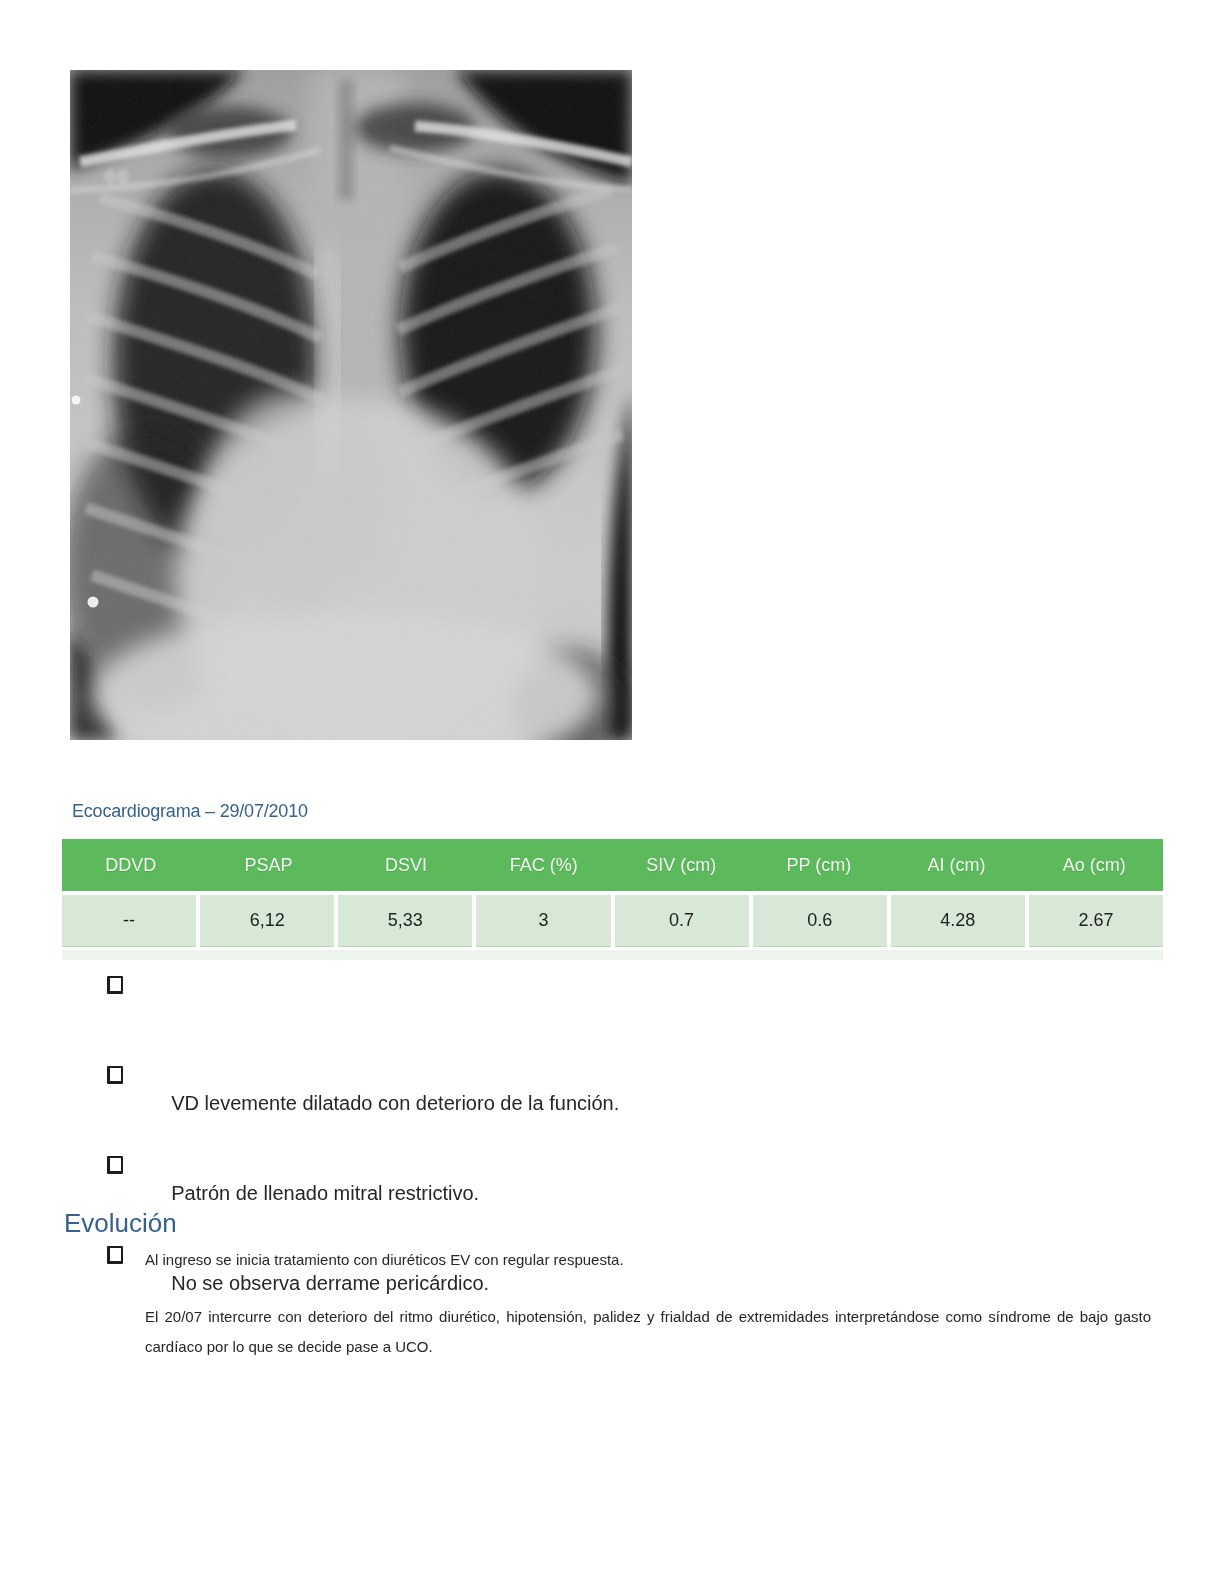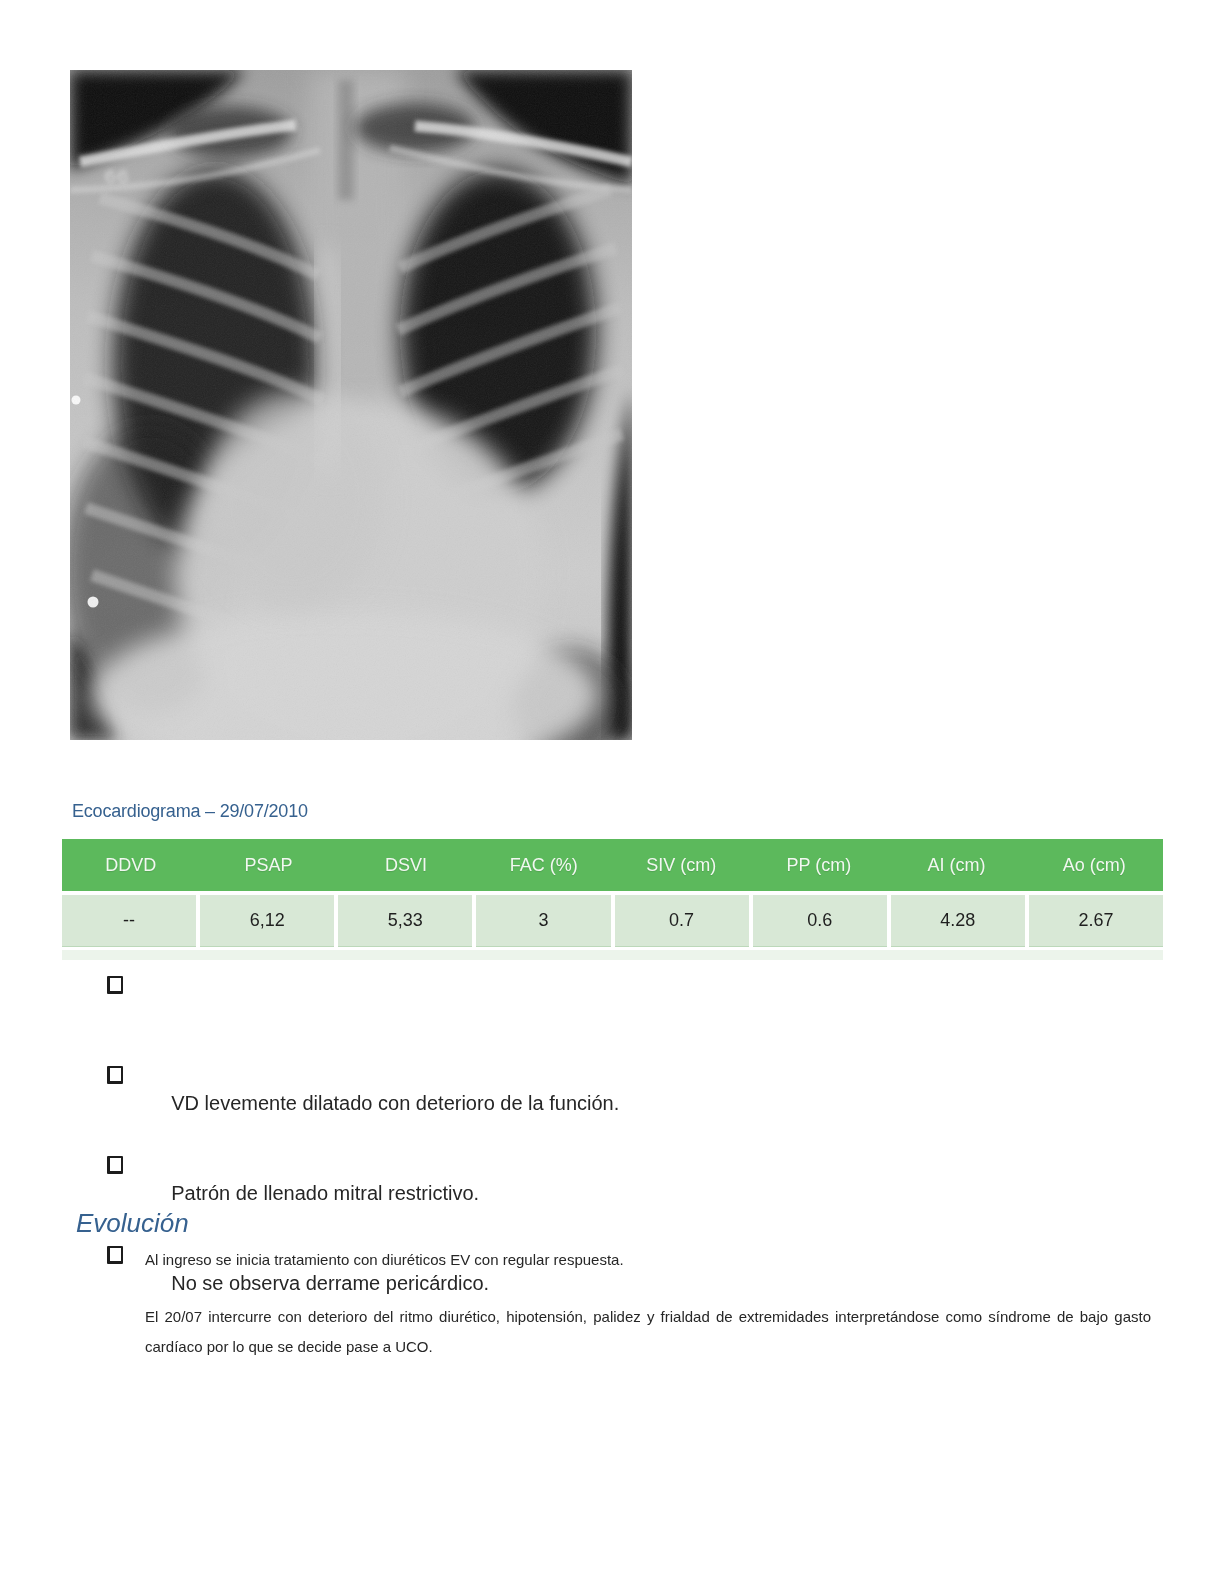--- a/index.html
+++ b/index.html
@@ -44,22 +44,22 @@
   }
   .finding.justify { text-align:justify; }
   .checkbox {
     position:absolute; left:2px; top:8px; width:11px; height:13px;
     border:2px solid #1c1c1c; border-left-width:3px; border-bottom-width:3px;
     border-radius:1px; background:#ffffff;
   }
 
   
   .evo-heading {
-    position:absolute; left:76px; top:1208px;
-    font-size:26px; color:#36618F;font-style:italic;
+    position:absolute; left:64px; top:1208px;
+    font-size:26px; color:#36618F;
   }
   .evo-paras { position:absolute; left:145px; top:1245px; width:1006px; }
   .evo-paras p { margin:0 0 27px 0; font-size:15px; line-height:30px; }
   .evo-paras p.justify { text-align:justify; }
   .evo-paras p.narrow { width:965px; }
 </style>
 </head>
 <body>
 
 <div class="xray">

